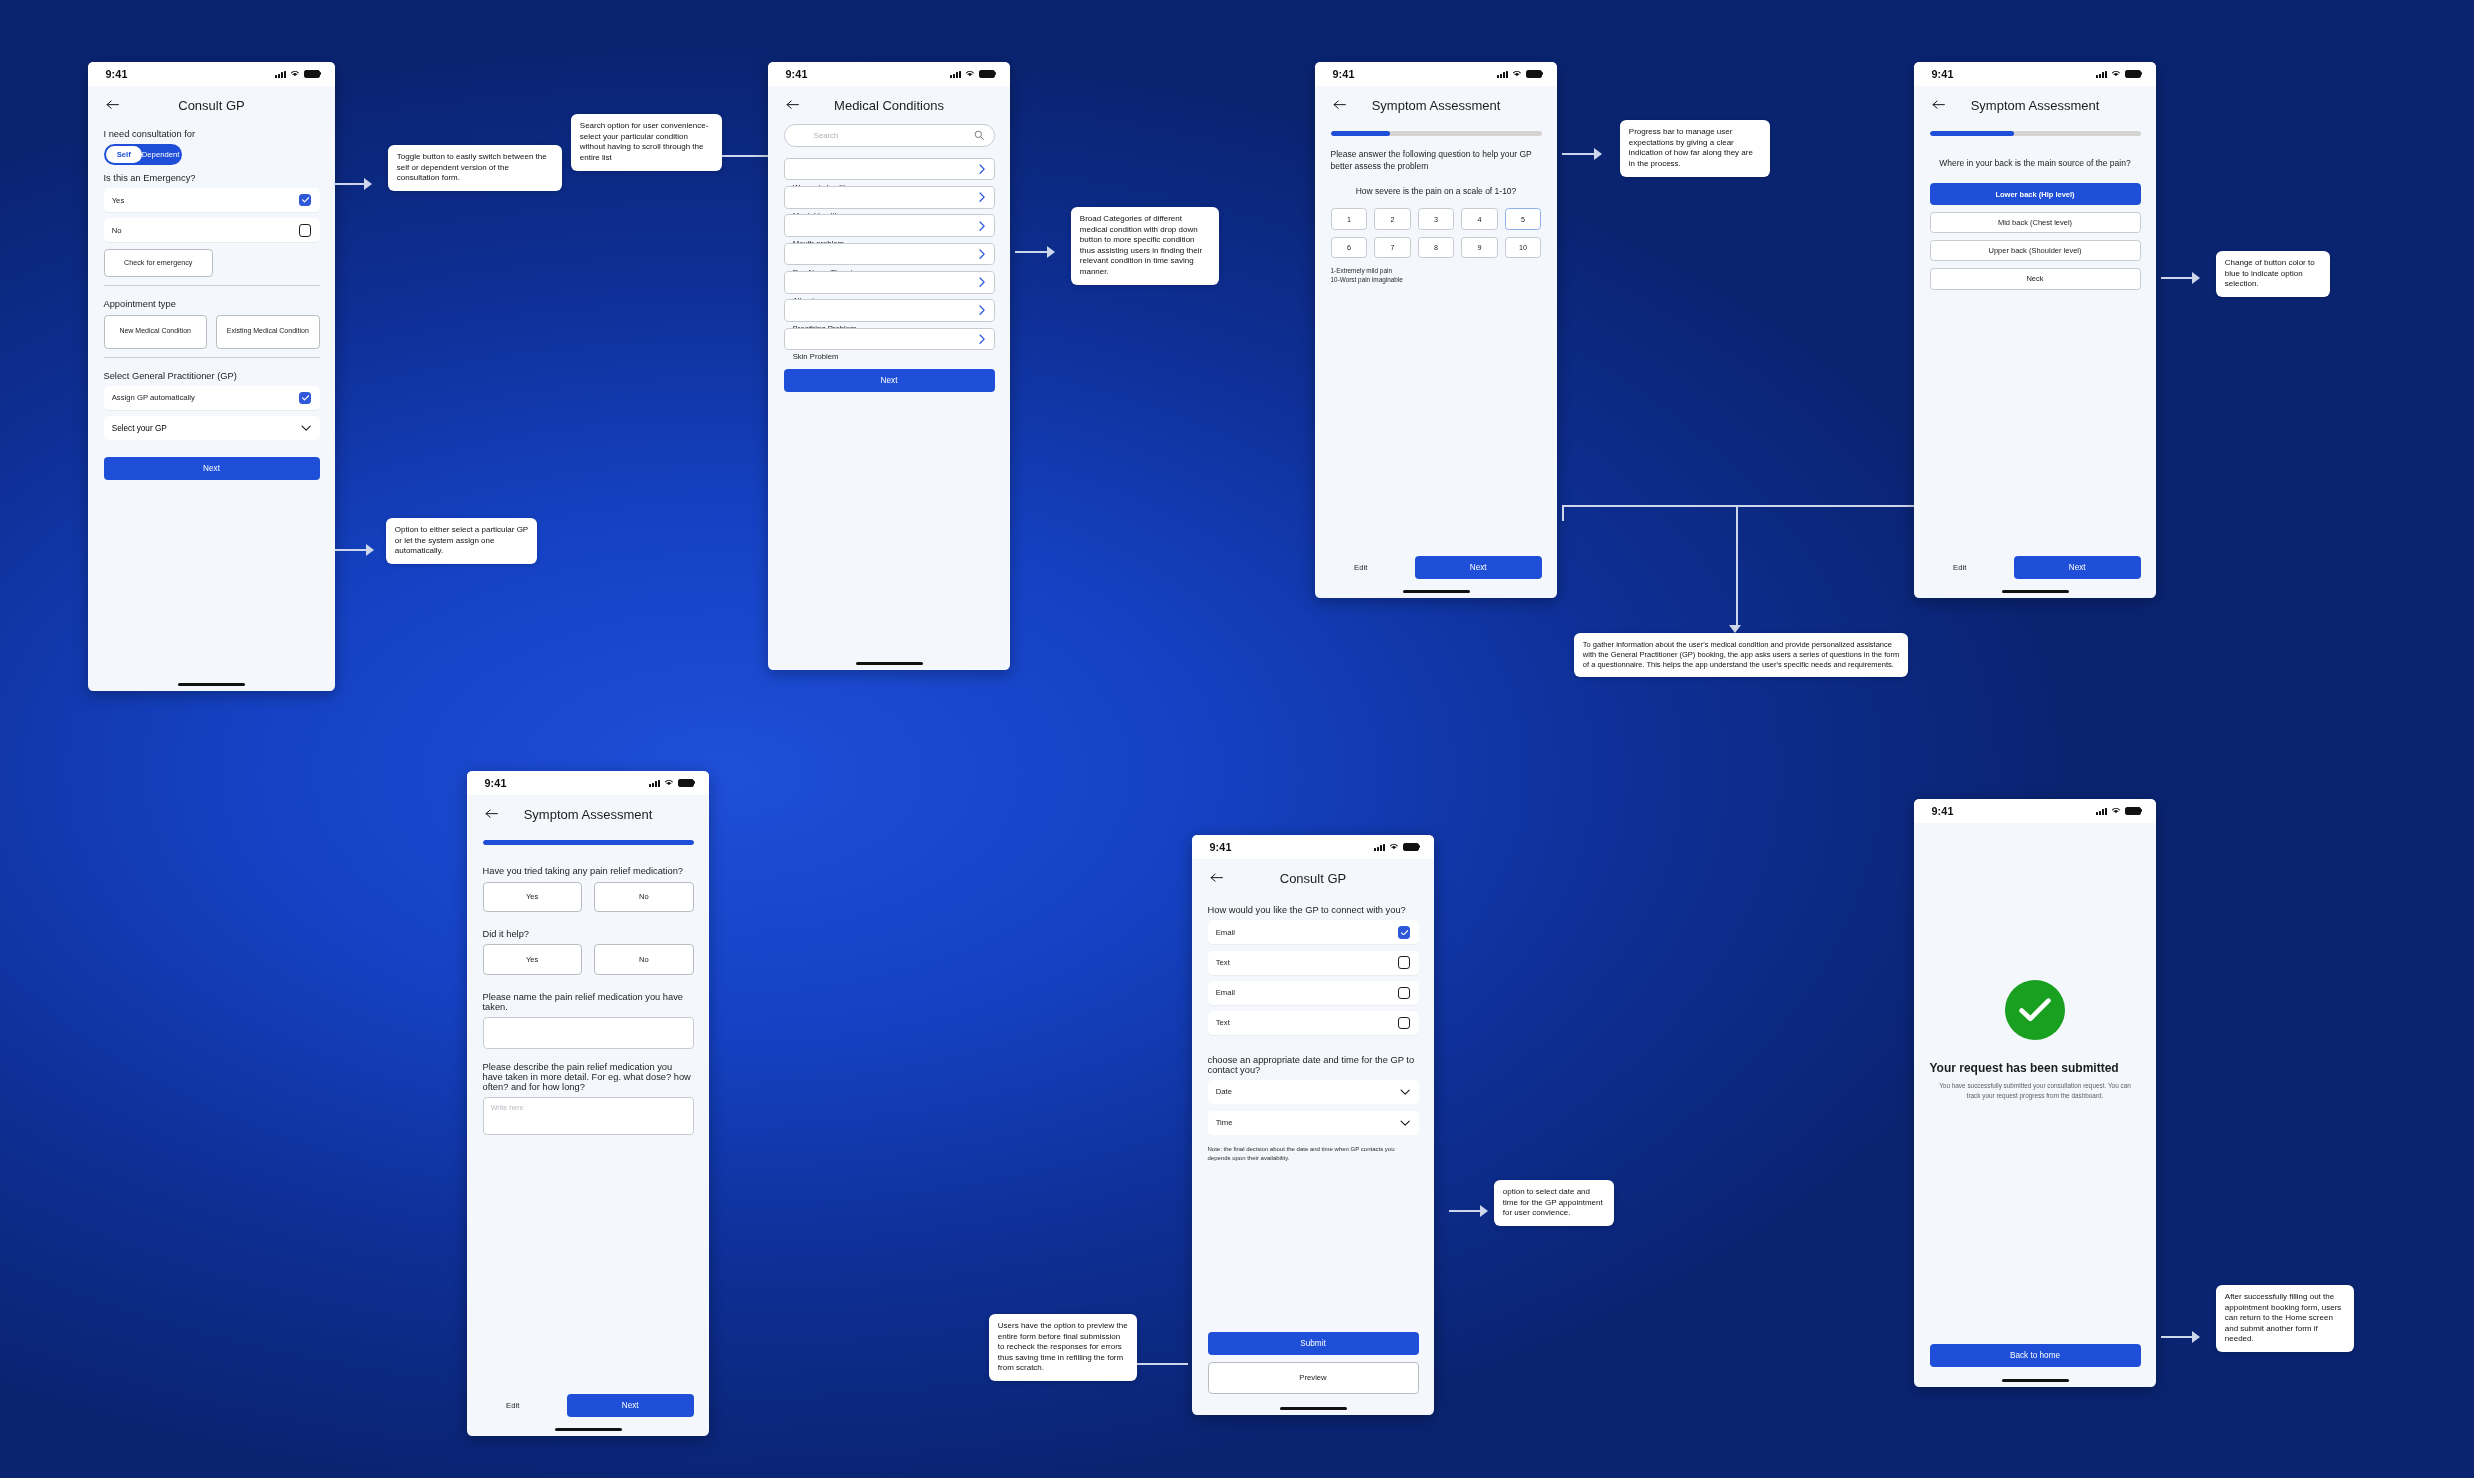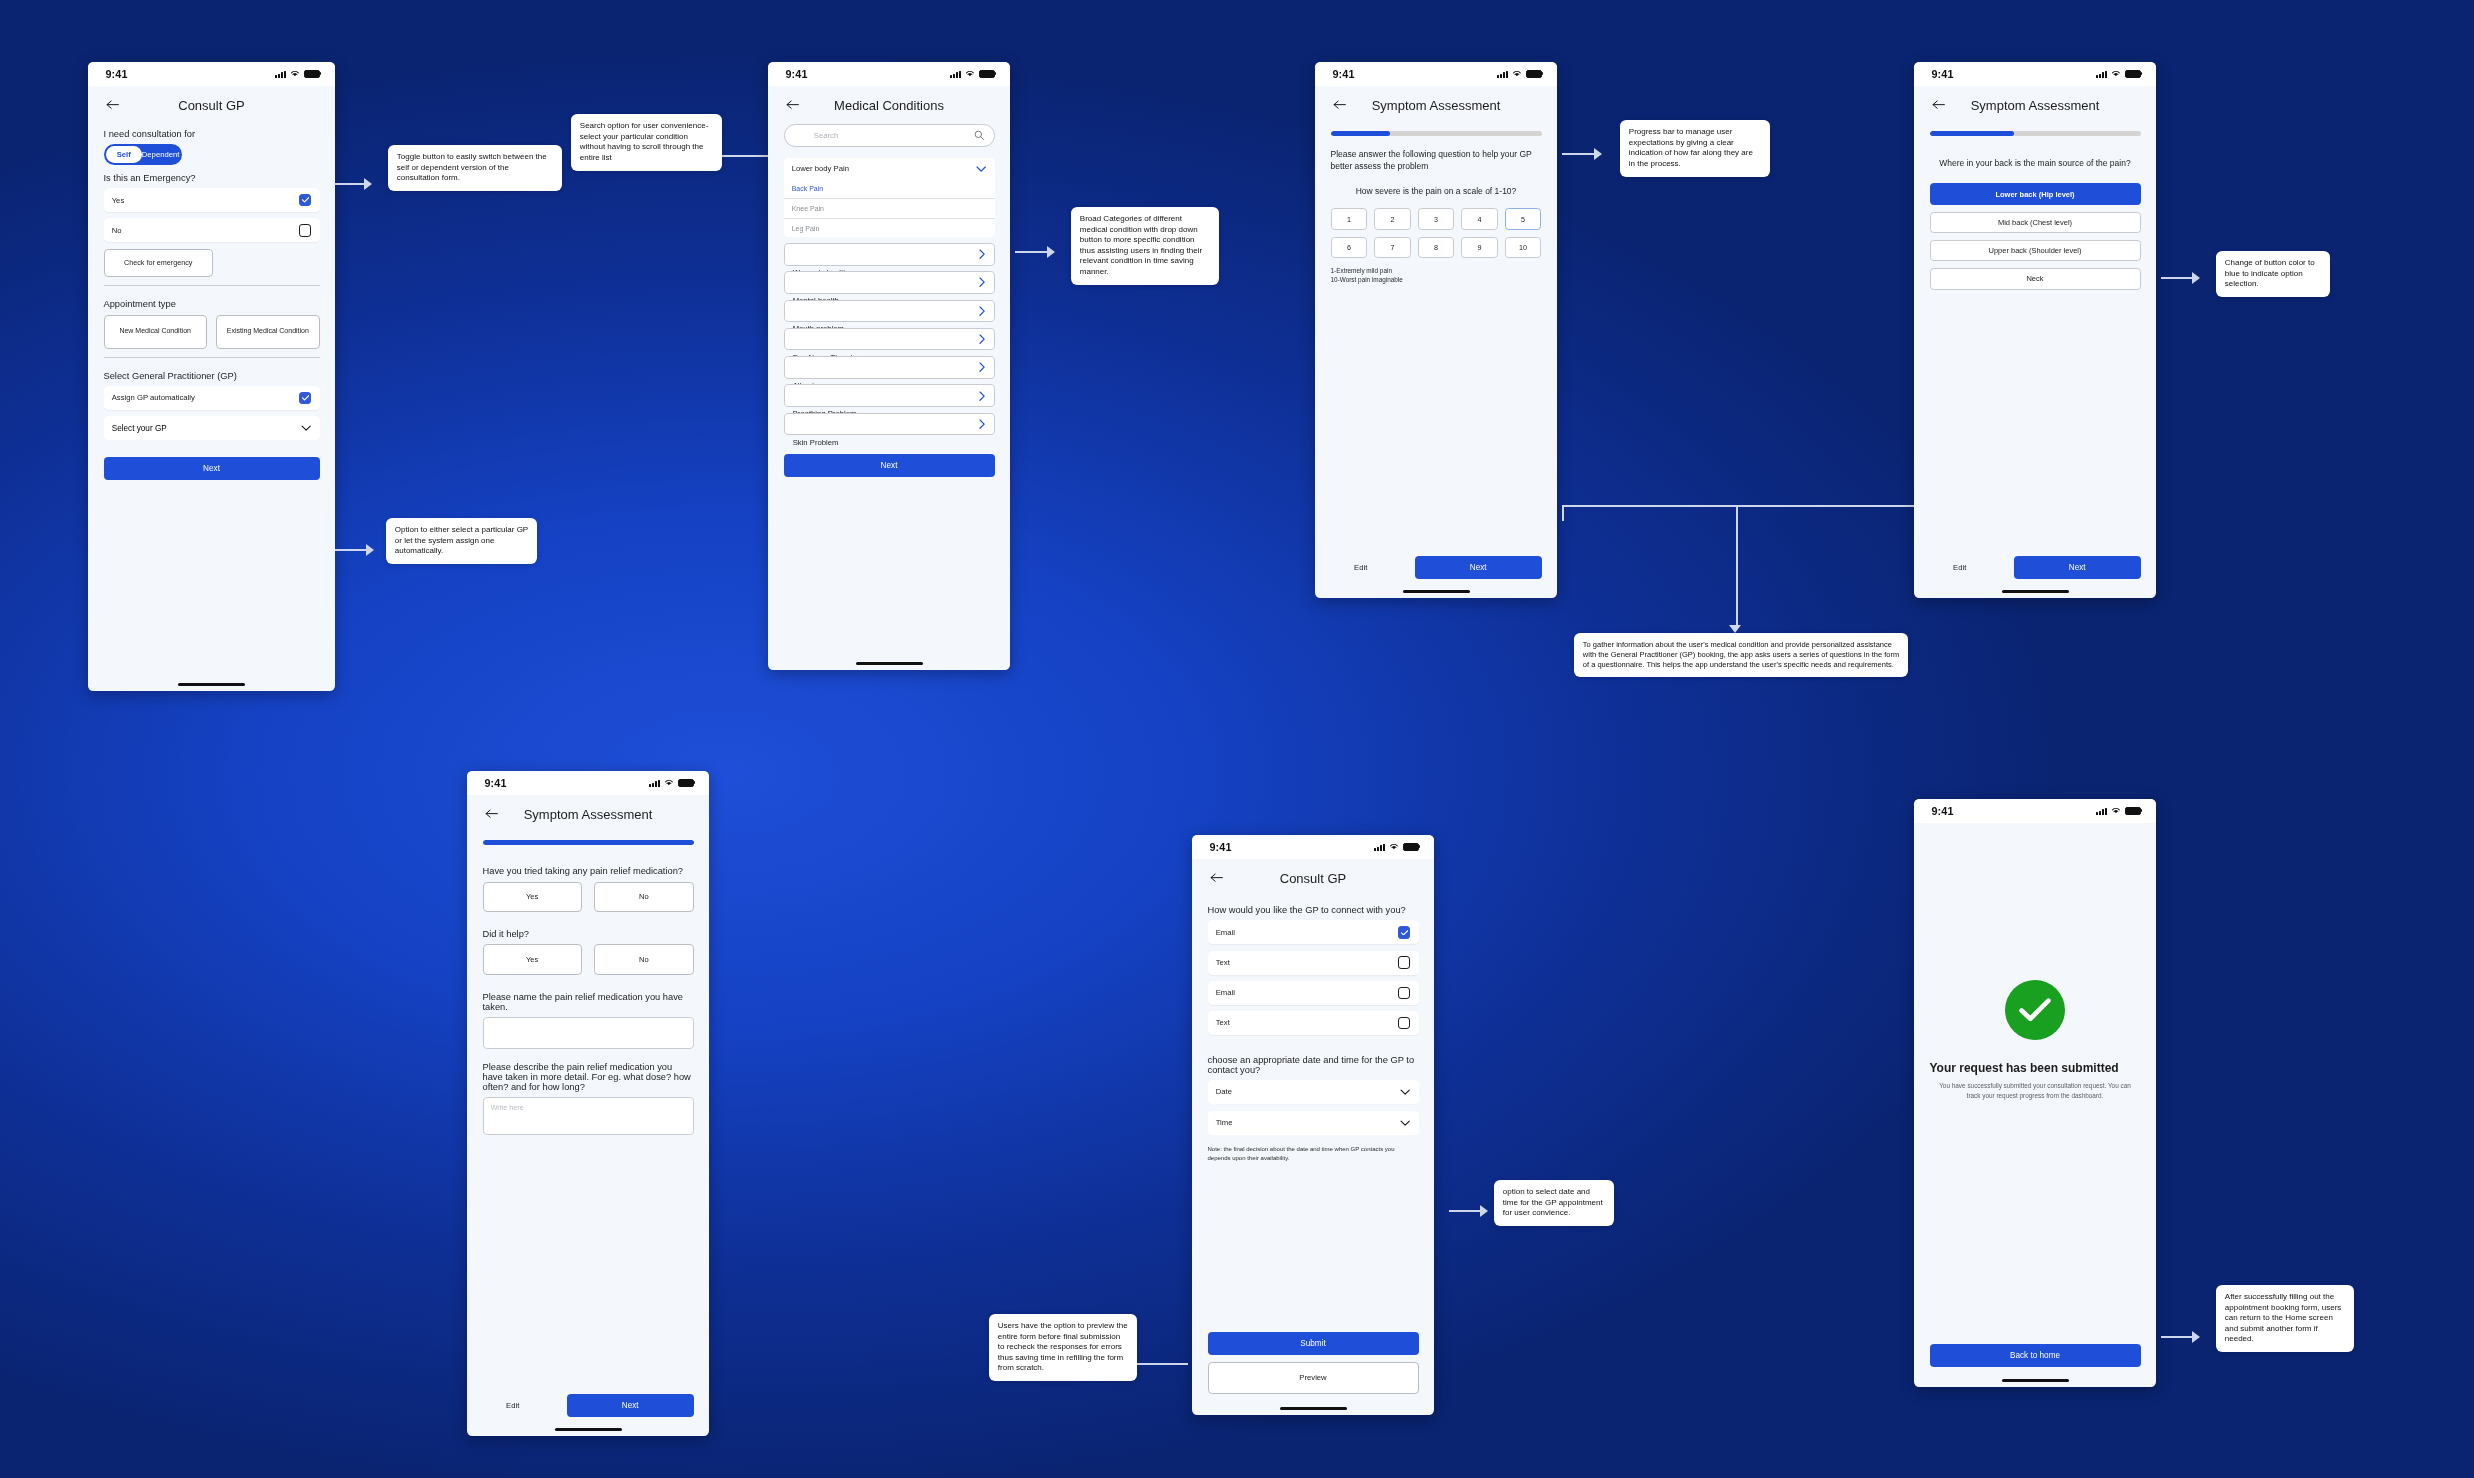--- a/index.html
+++ b/index.html
@@ -225,31 +225,20 @@
       </div>
       <div class="nav-title">Medical Conditions</div>
     </div>
     <div class="search">
       <span>Search</span>
       <svg width="10.3" height="10.3" viewBox="0 0 20 20">
           <circle cx="8.4" cy="8.4" r="6.2" stroke="#5c6069" stroke-width="1.6" fill="none"></circle>
           <path d="M13.2 13.2 L18.4 18.4" stroke="#5c6069" stroke-width="1.6" stroke-linecap="round"></path>
         </svg>
     </div>
-    <div class="cat-group">
-      <div class="cat-head">
-        <span>Lower body Pain</span>
-        <svg width="10.3" height="6.2" viewBox="0 0 20 12">
-            <path d="M2 2 L10 10 L18 2" stroke="#1f4fd8" stroke-width="2.3" fill="none" stroke-linecap="round" stroke-linejoin="round"></path>
-          </svg>
-      </div>
-      <div class="subitem active">Back Pain</div>
-      <div class="subitem">Knee Pain</div>
-      <div class="subitem">Leg Pain</div>
-    </div>
     <div class="cat">
       <span>Women's health</span>
       <svg width="6.2" height="10.3" viewBox="0 0 12 20">
           <path d="M2 2 L10 10 L2 18" stroke="#1f4fd8" stroke-width="2.3" fill="none" stroke-linecap="round" stroke-linejoin="round"></path>
         </svg>
     </div>
     <div class="cat">
       <span>Mental health</span>
       <svg width="6.2" height="10.3" viewBox="0 0 12 20">
           <path d="M2 2 L10 10 L2 18" stroke="#1f4fd8" stroke-width="2.3" fill="none" stroke-linecap="round" stroke-linejoin="round"></path>

